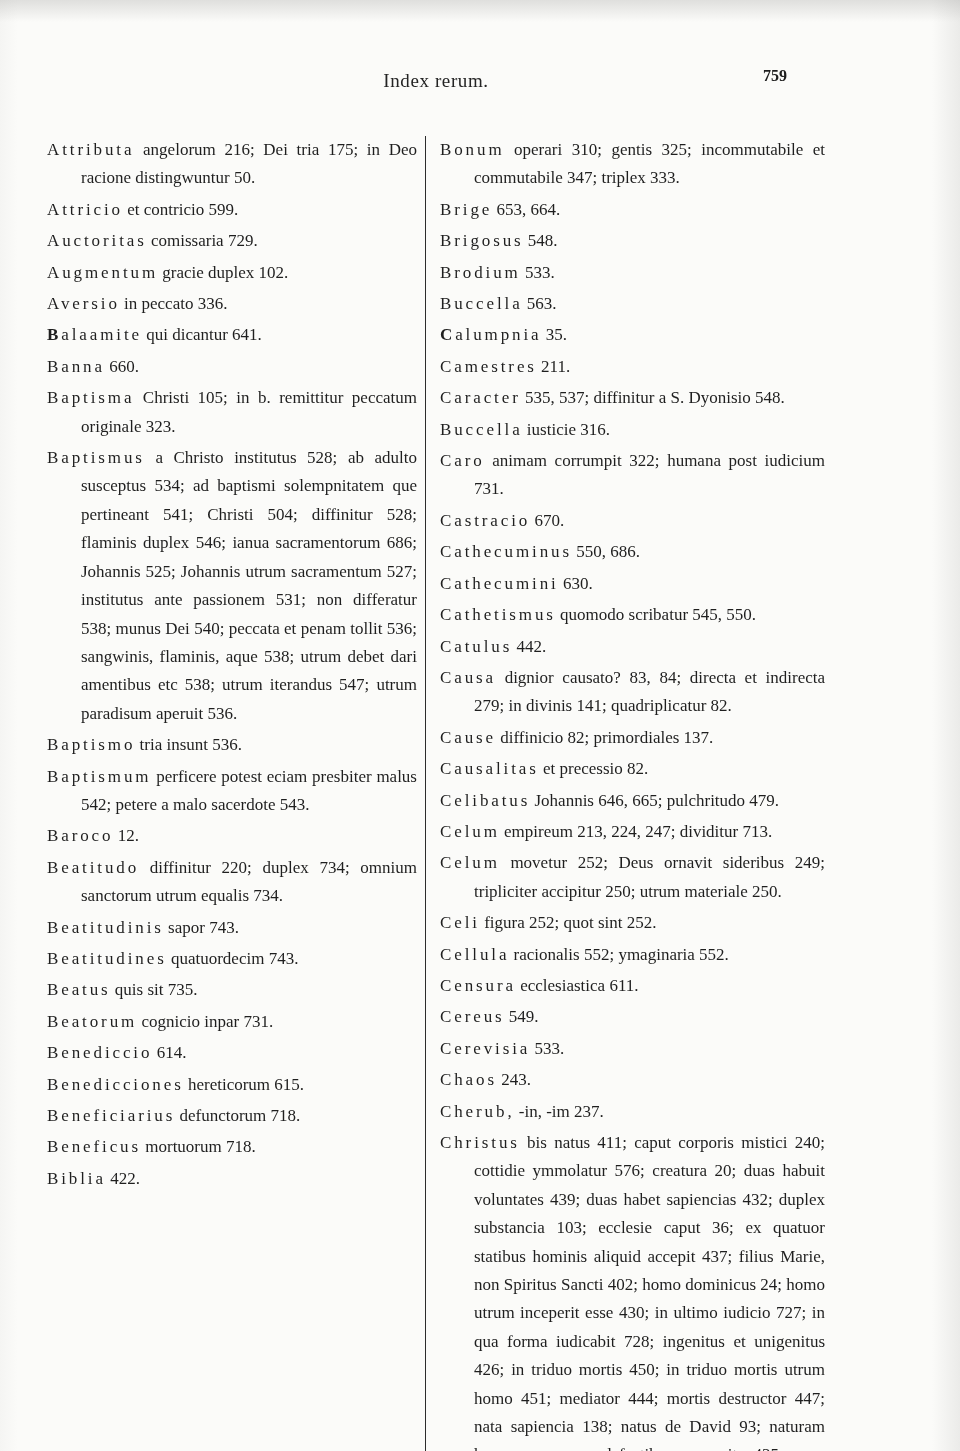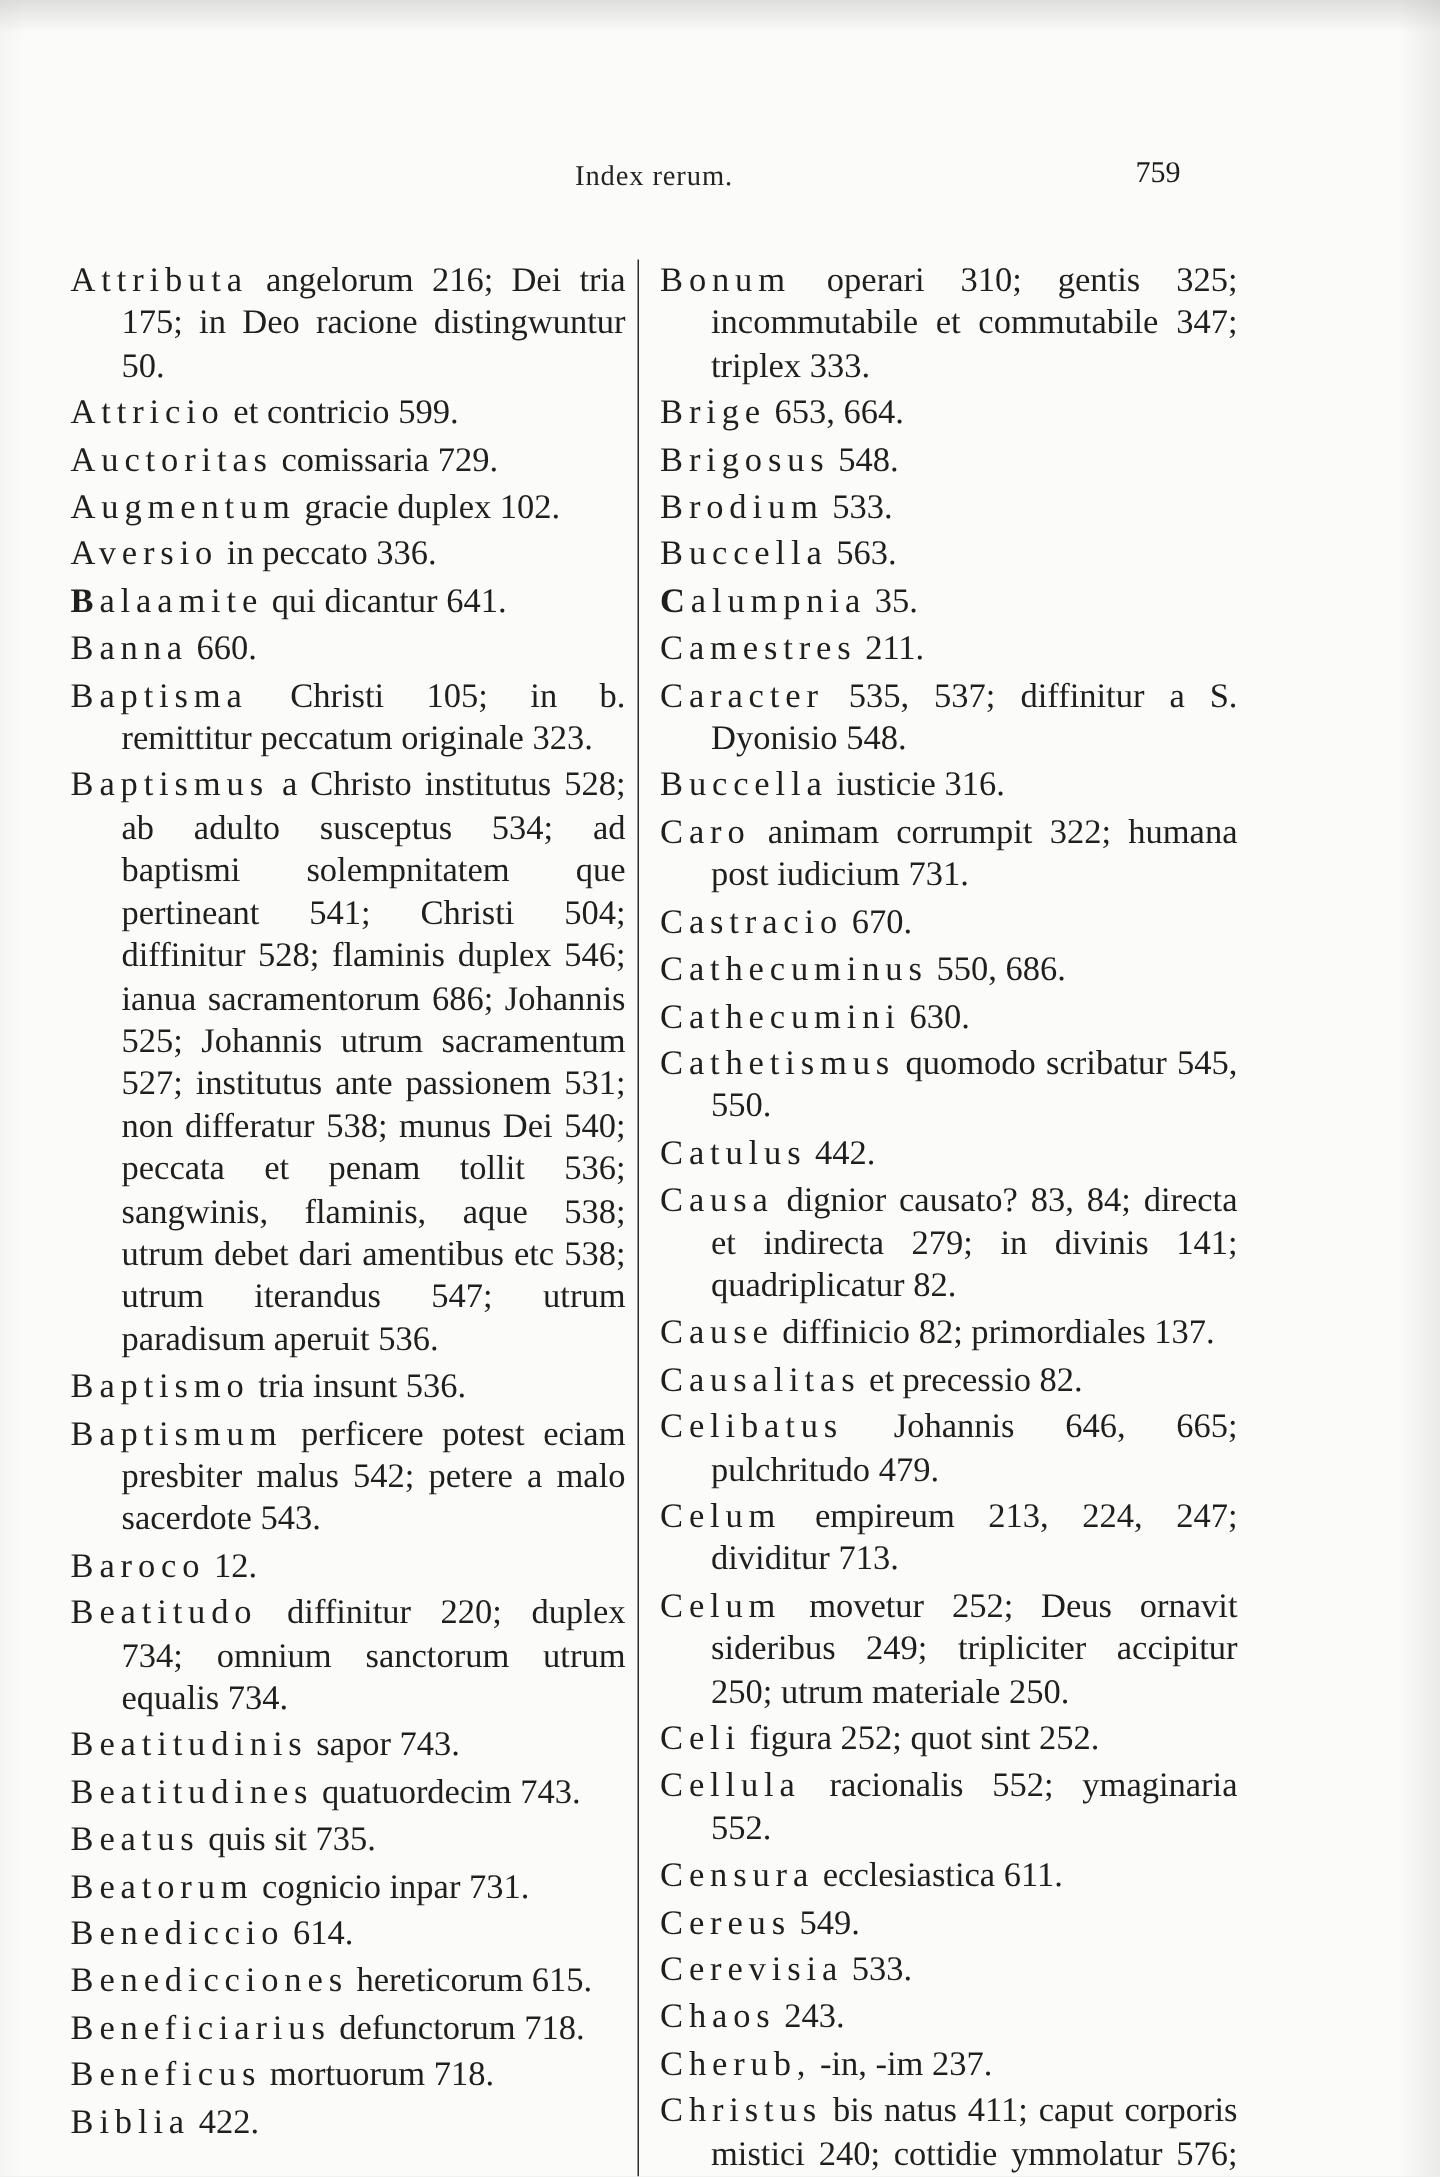--- a/index.html
+++ b/index.html
@@ -23,53 +23,53 @@
   }
   .content {
     position: absolute;
     left: 47px;
     top: 70px;
     width: 778px;
   }
   .page-header {
     position: relative;
     height: 26px;
-    margin-top: 37px;
   }
   .running-title {
     position: absolute;
     left: 0; right: 0;
     text-align: center;
     font-size: 19px;
     letter-spacing: 0.6px;
     color: #242424;
   }
   .page-number {
     position: absolute;
     right: 38px;
     top: -3px;
-    font-size: 20px;
+    font-size: 16px;
     color: #1d1d1d;
+    font-weight: bold;
   }
   .columns {
     display: flex;
     margin-top: 40px;
     align-items: stretch;
   }
   .col-left  { width: 370px; }
   .col-rule  {
     width: 1px;
     background: #2c2c2c;
     margin-left: 8px;
     margin-right: 14px;
   }
   .col-right { flex: 1; }
   p.entry {
     margin: 0 0 3px 0;
-    font-size: 23px;
+    font-size: 17px;
     line-height: 28.4px;
     text-align: justify;
     padding-left: 34px;
     text-indent: -34px;
     color: #1f1f1f;
   }
   span.head {
     letter-spacing: 0.17em;
   }
   span.bold-init {

